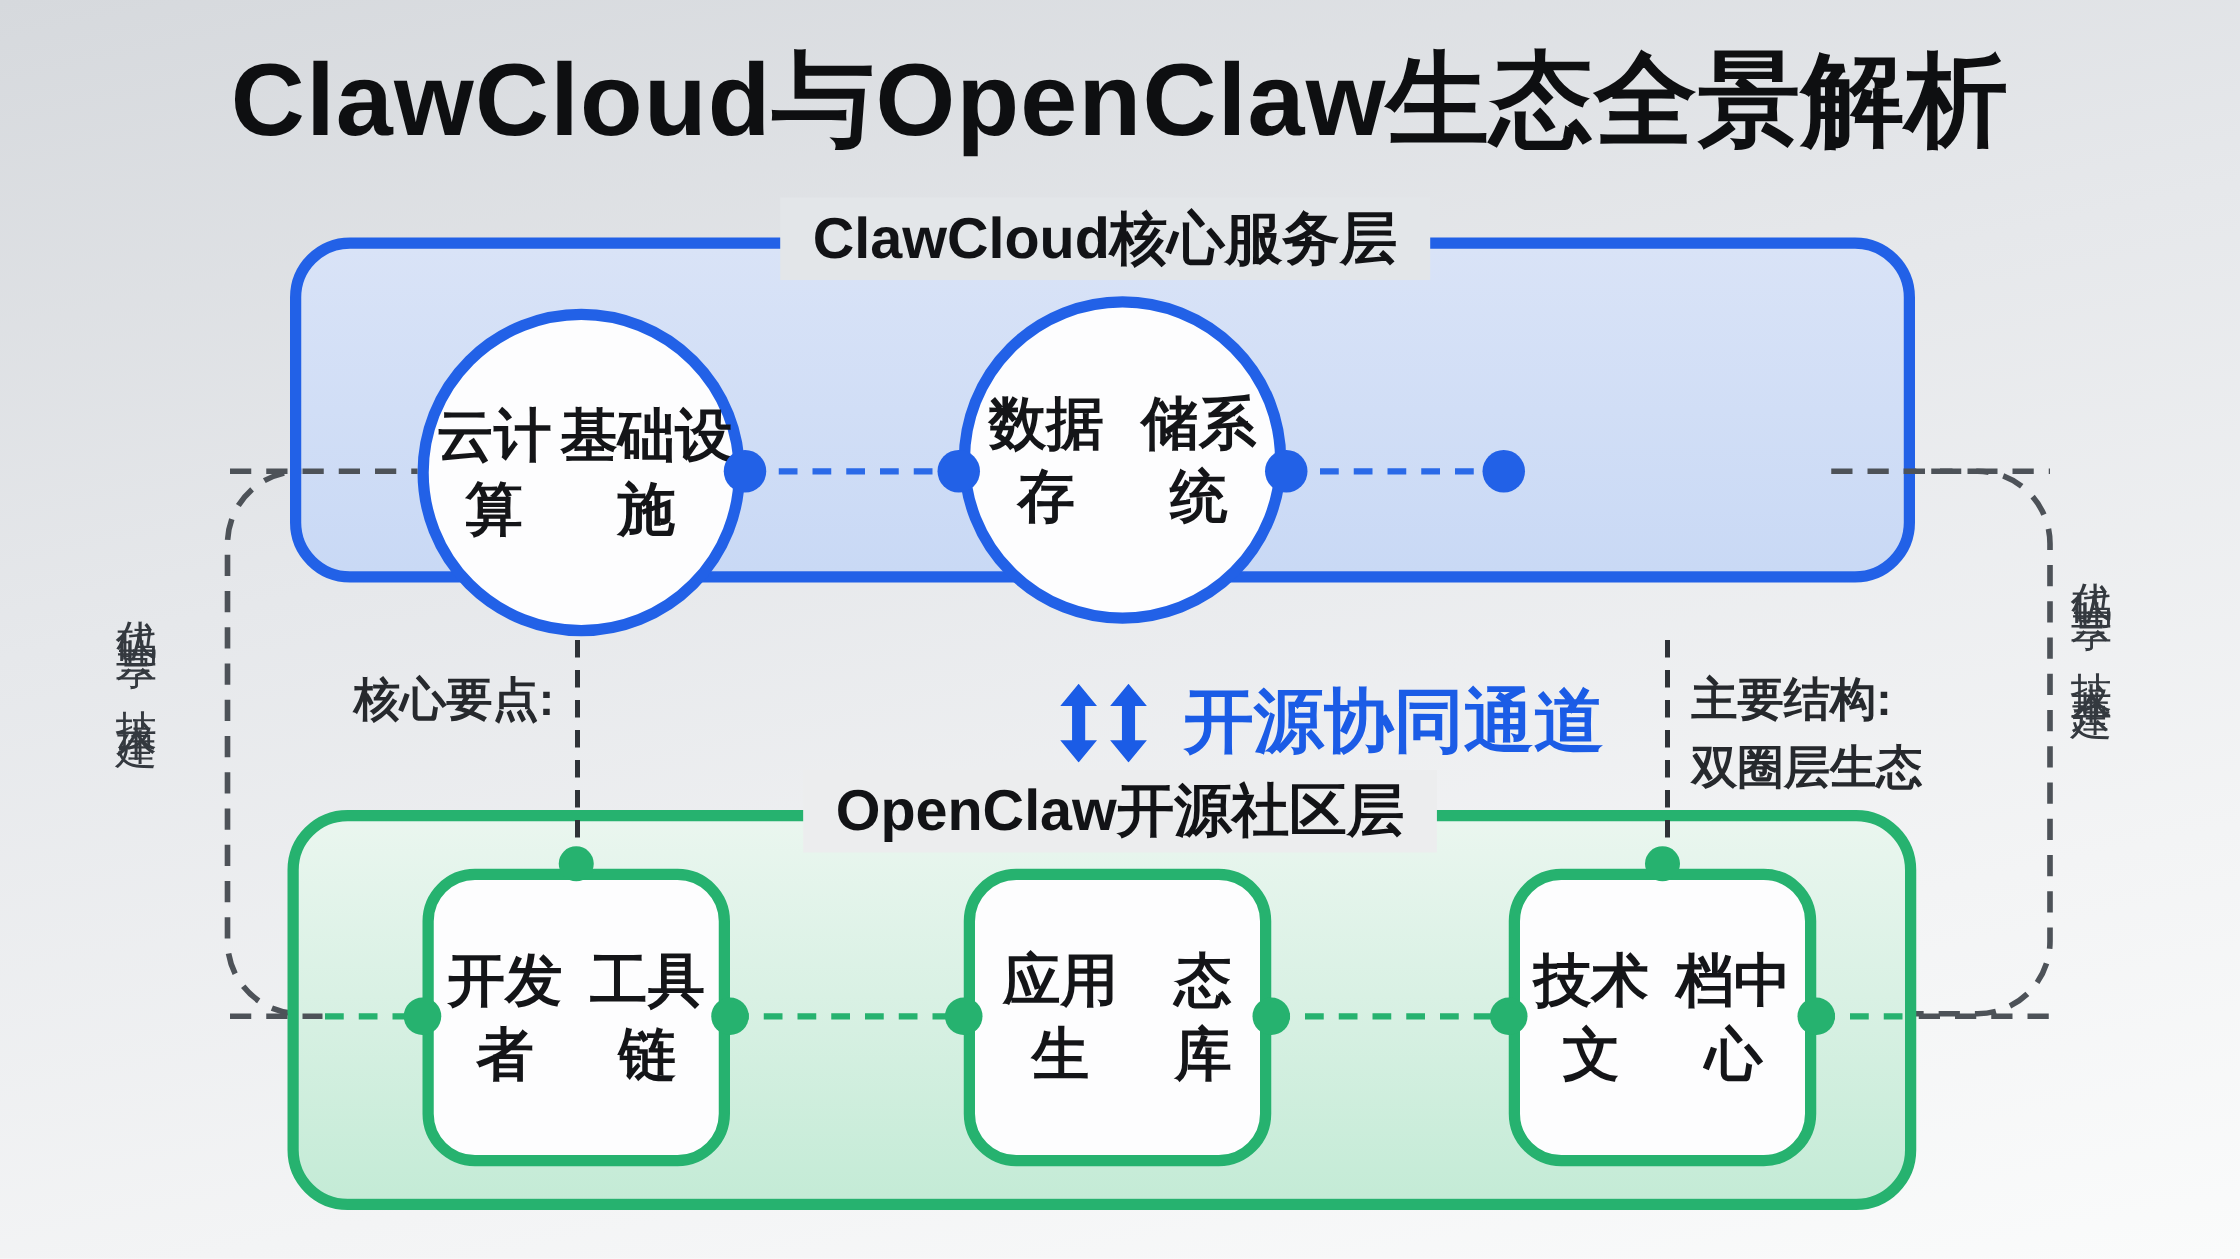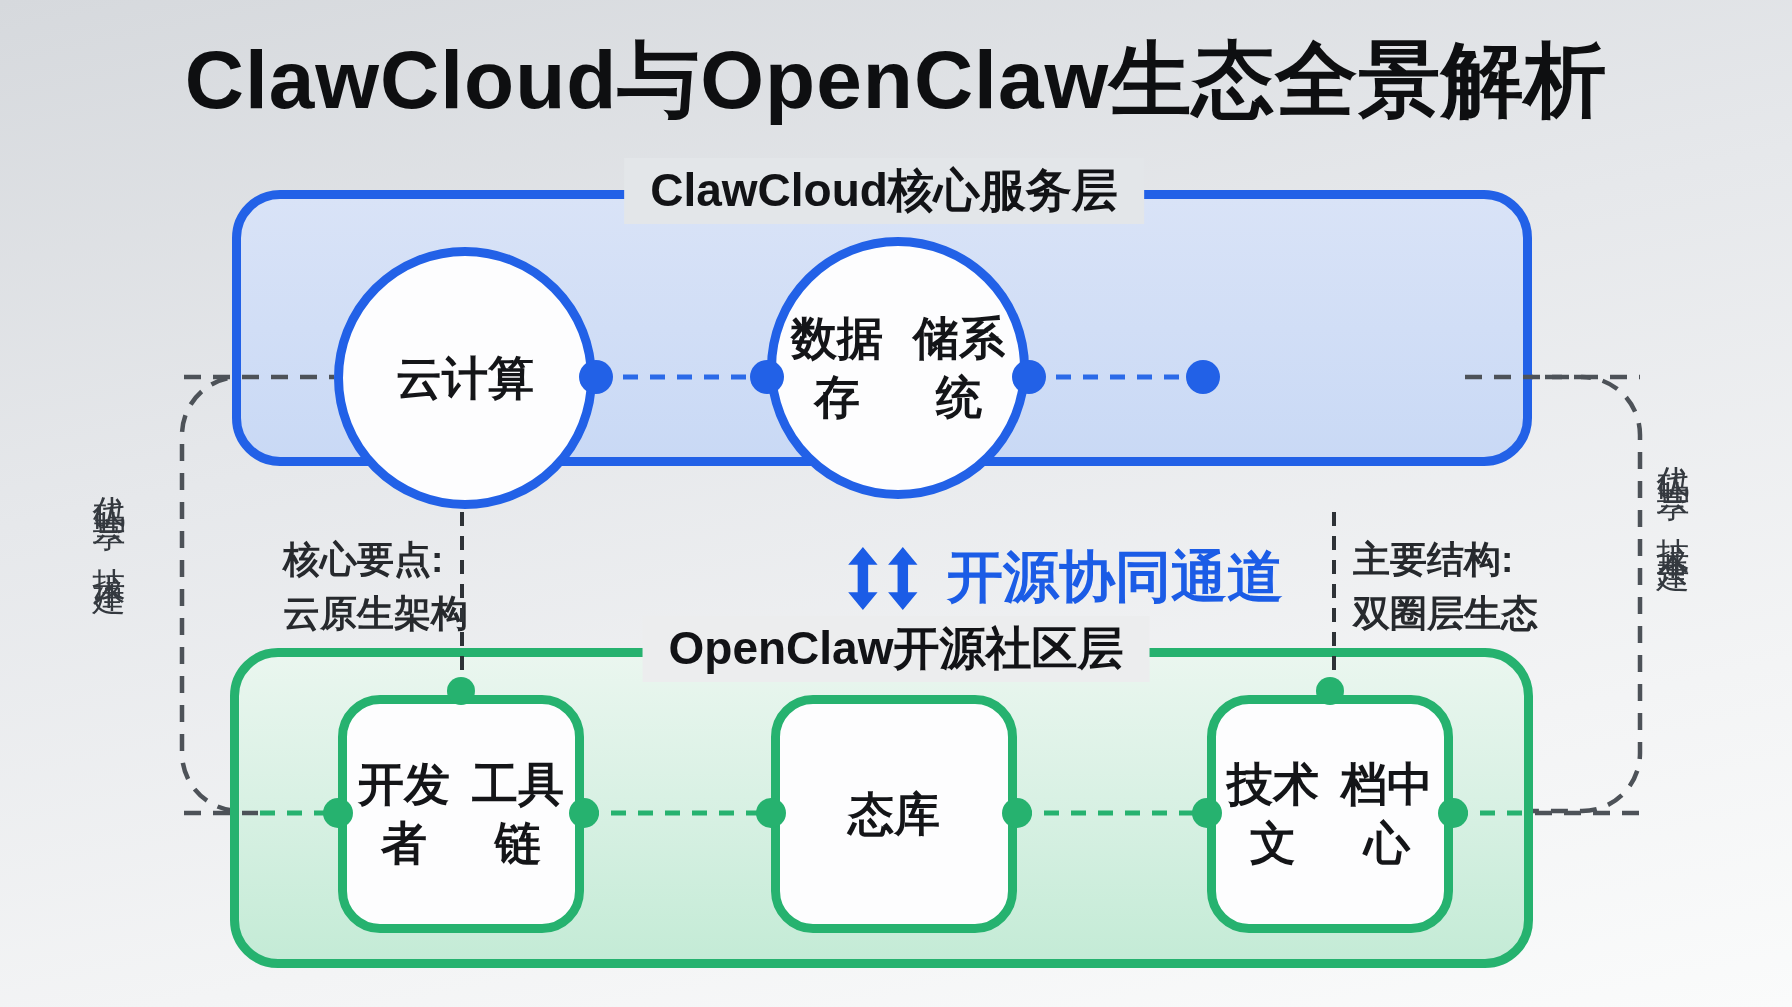--- a/index.html
+++ b/index.html
@@ -77,51 +77,52 @@
     <rect x="182" y="377" width="1458" height="434" rx="58" fill="none" stroke="#4d5258" stroke-width="4.5" stroke-dasharray="17 12"></rect>
   </svg>
 
   <div class="page-title">ClawCloud与OpenClaw生态全景解析</div>
 
   <div class="layer-box cloud-box"></div>
   <div class="layer-label cloud-label">ClawCloud核心服务层</div>
 
   <div class="node circle c1">
     <span>云计算</span>
+    <span>基础设施</span>
   </div>
   <div class="node circle c2">
     <span>数据存</span>
     <span>储系统</span>
   </div>
 
   <div class="channel">
     <svg width="82" height="63" viewBox="0 0 76 60">
       <polygon fill="#1b5ce6" points="16,0 30,17 21,17 21,43 30,43 16,60 2,43 11,43 11,17 2,17"></polygon>
       <polygon fill="#1b5ce6" points="54,0 68,17 59,17 59,43 68,43 54,60 40,43 49,43 49,17 40,17"></polygon>
     </svg>
     <span class="channel-label">开源协同通道</span>
   </div>
 
   <div class="annotation ann-left">
     <div>核心要点:</div>
-    <div>云原生架构</div>
   </div>
   <div class="annotation ann-right">
     <div>主要结构:</div>
     <div>双圈层生态</div>
   </div>
 
   <div class="layer-box open-box"></div>
   <div class="layer-label open-label">OpenClaw开源社区层</div>
 
   <div class="node square s1">
     <span>开发者</span>
     <span>工具链</span>
   </div>
   <div class="node square s2">
+    <span>应用生</span>
     <span>态库</span>
   </div>
   <div class="node square s3">
     <span>技术文</span>
     <span>档中心</span>
   </div>
 
   <div class="side-label side-left">代码共享/技术建</div>
   <div class="side-label side-right">代码共享/技术共建</div>
 

